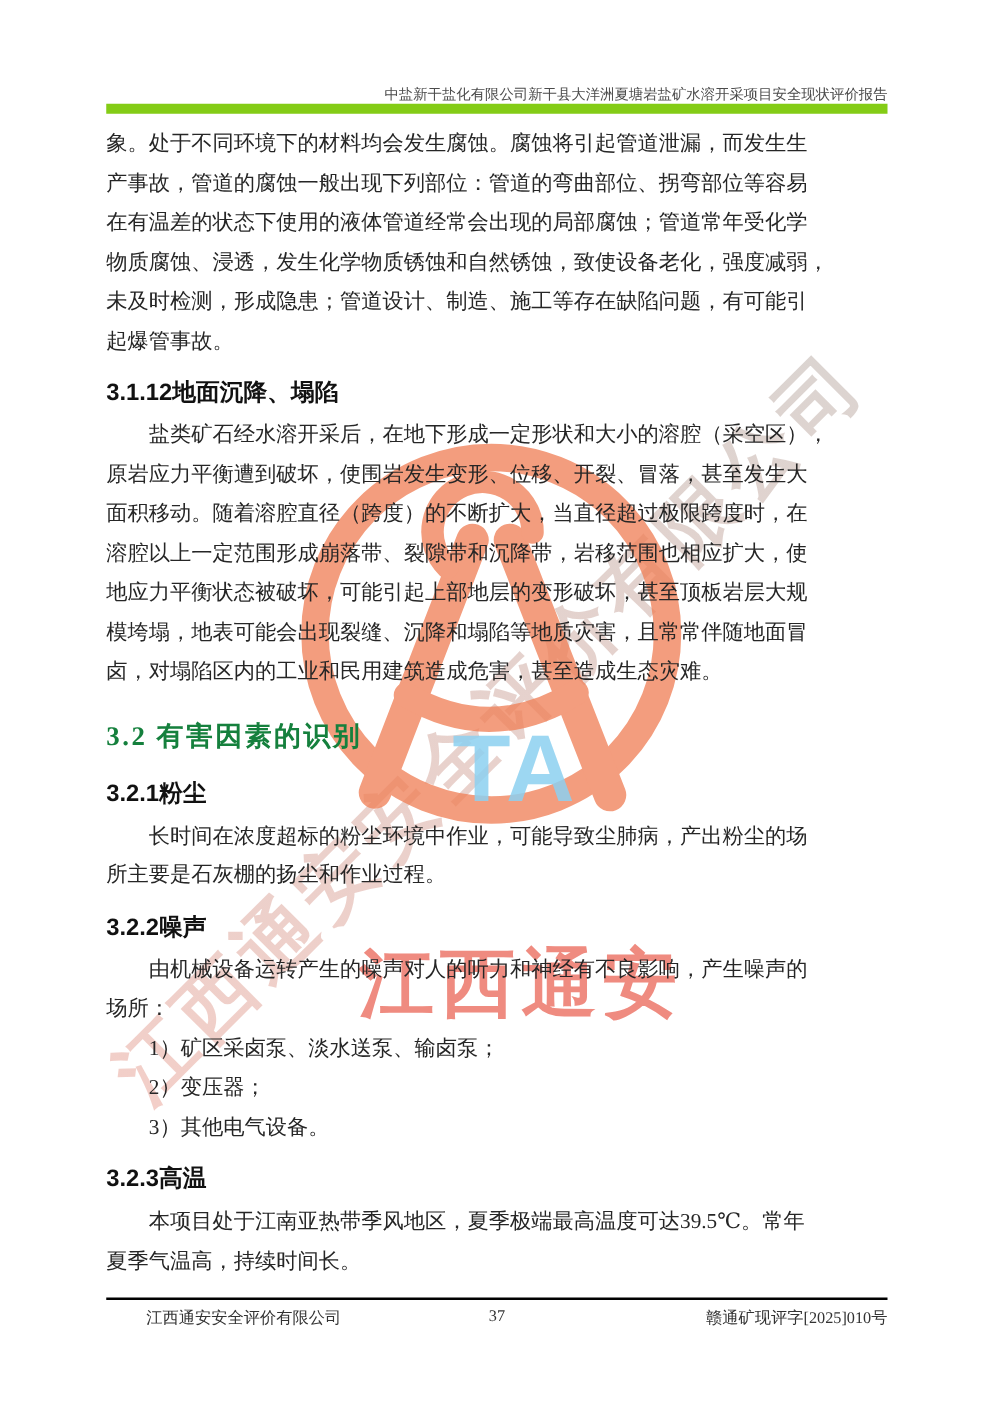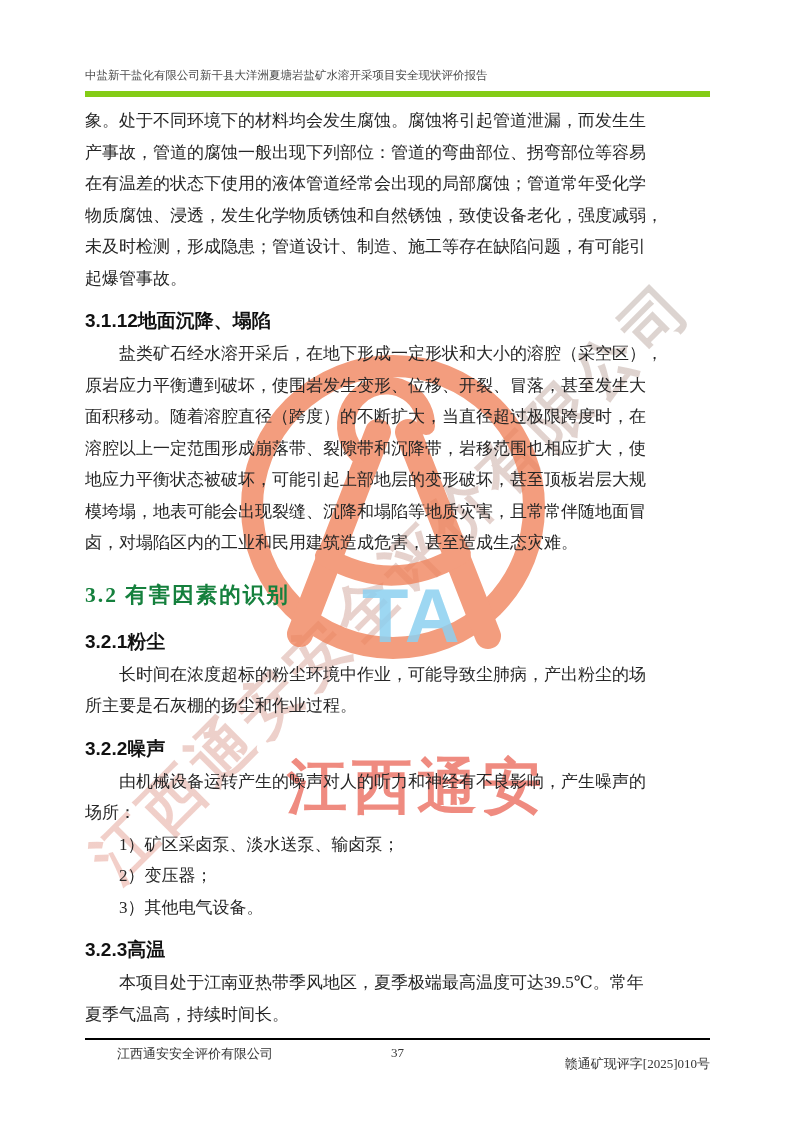--- a/index.html
+++ b/index.html
@@ -28,22 +28,22 @@
   }
   .wm-red{
     position:absolute;left:287px;top:754px;
     font-family:"Liberation Sans","DejaVu Sans",sans-serif;
     font-size:60px;font-weight:bold;line-height:1.1;letter-spacing:5px;
     color:rgba(235,110,96,0.8);white-space:nowrap;
   }
   
   .content{position:absolute;left:85px;top:68px;width:625px;z-index:1;}
   .header{
-    text-align:left;font-size:11.5px;color:#4b4b4b;
-    padding-bottom:8px;border-bottom:6px solid #84cc16;
+    text-align:right;font-size:11.5px;color:#4b4b4b;
+    border-bottom:8px solid #84cc16;
     font-family:"Liberation Sans","DejaVu Sans",sans-serif;
     white-space:nowrap;
   }
   .para{margin:0;}
   .para .line{height:31.5px;line-height:31.5px;font-size:17px;white-space:pre;}
   .p1{margin-top:8px;}
   .h3{
     font-family:"Liberation Sans","DejaVu Sans",sans-serif;
     font-weight:bold;font-size:19px;color:#111;
     height:34px;line-height:34px;margin-top:10px;
@@ -55,21 +55,21 @@
   }
   .h321{margin-top:12px;}
   
   .footer{
     position:absolute;left:85px;top:1038px;width:625px;z-index:1;
     border-top:2.5px solid #000;padding-top:5px;
     font-size:13px;color:#333;
   }
   .footer .f-left{position:absolute;left:32px;top:5px;}
   .footer .f-center{display:block;text-align:center;}
-  .footer .f-right{position:absolute;right:0;top:15px;}
+  .footer .f-right{position:absolute;right:0;top:5px;}
 </style>
 </head>
 <body>
 
 <div class="page">
 
   <div class="wm">
     <div class="wm-diag">江西通安安全评价有限公司</div>
 
     <svg class="wm-stamp" width="326" height="326" viewBox="0 0 326 326">

